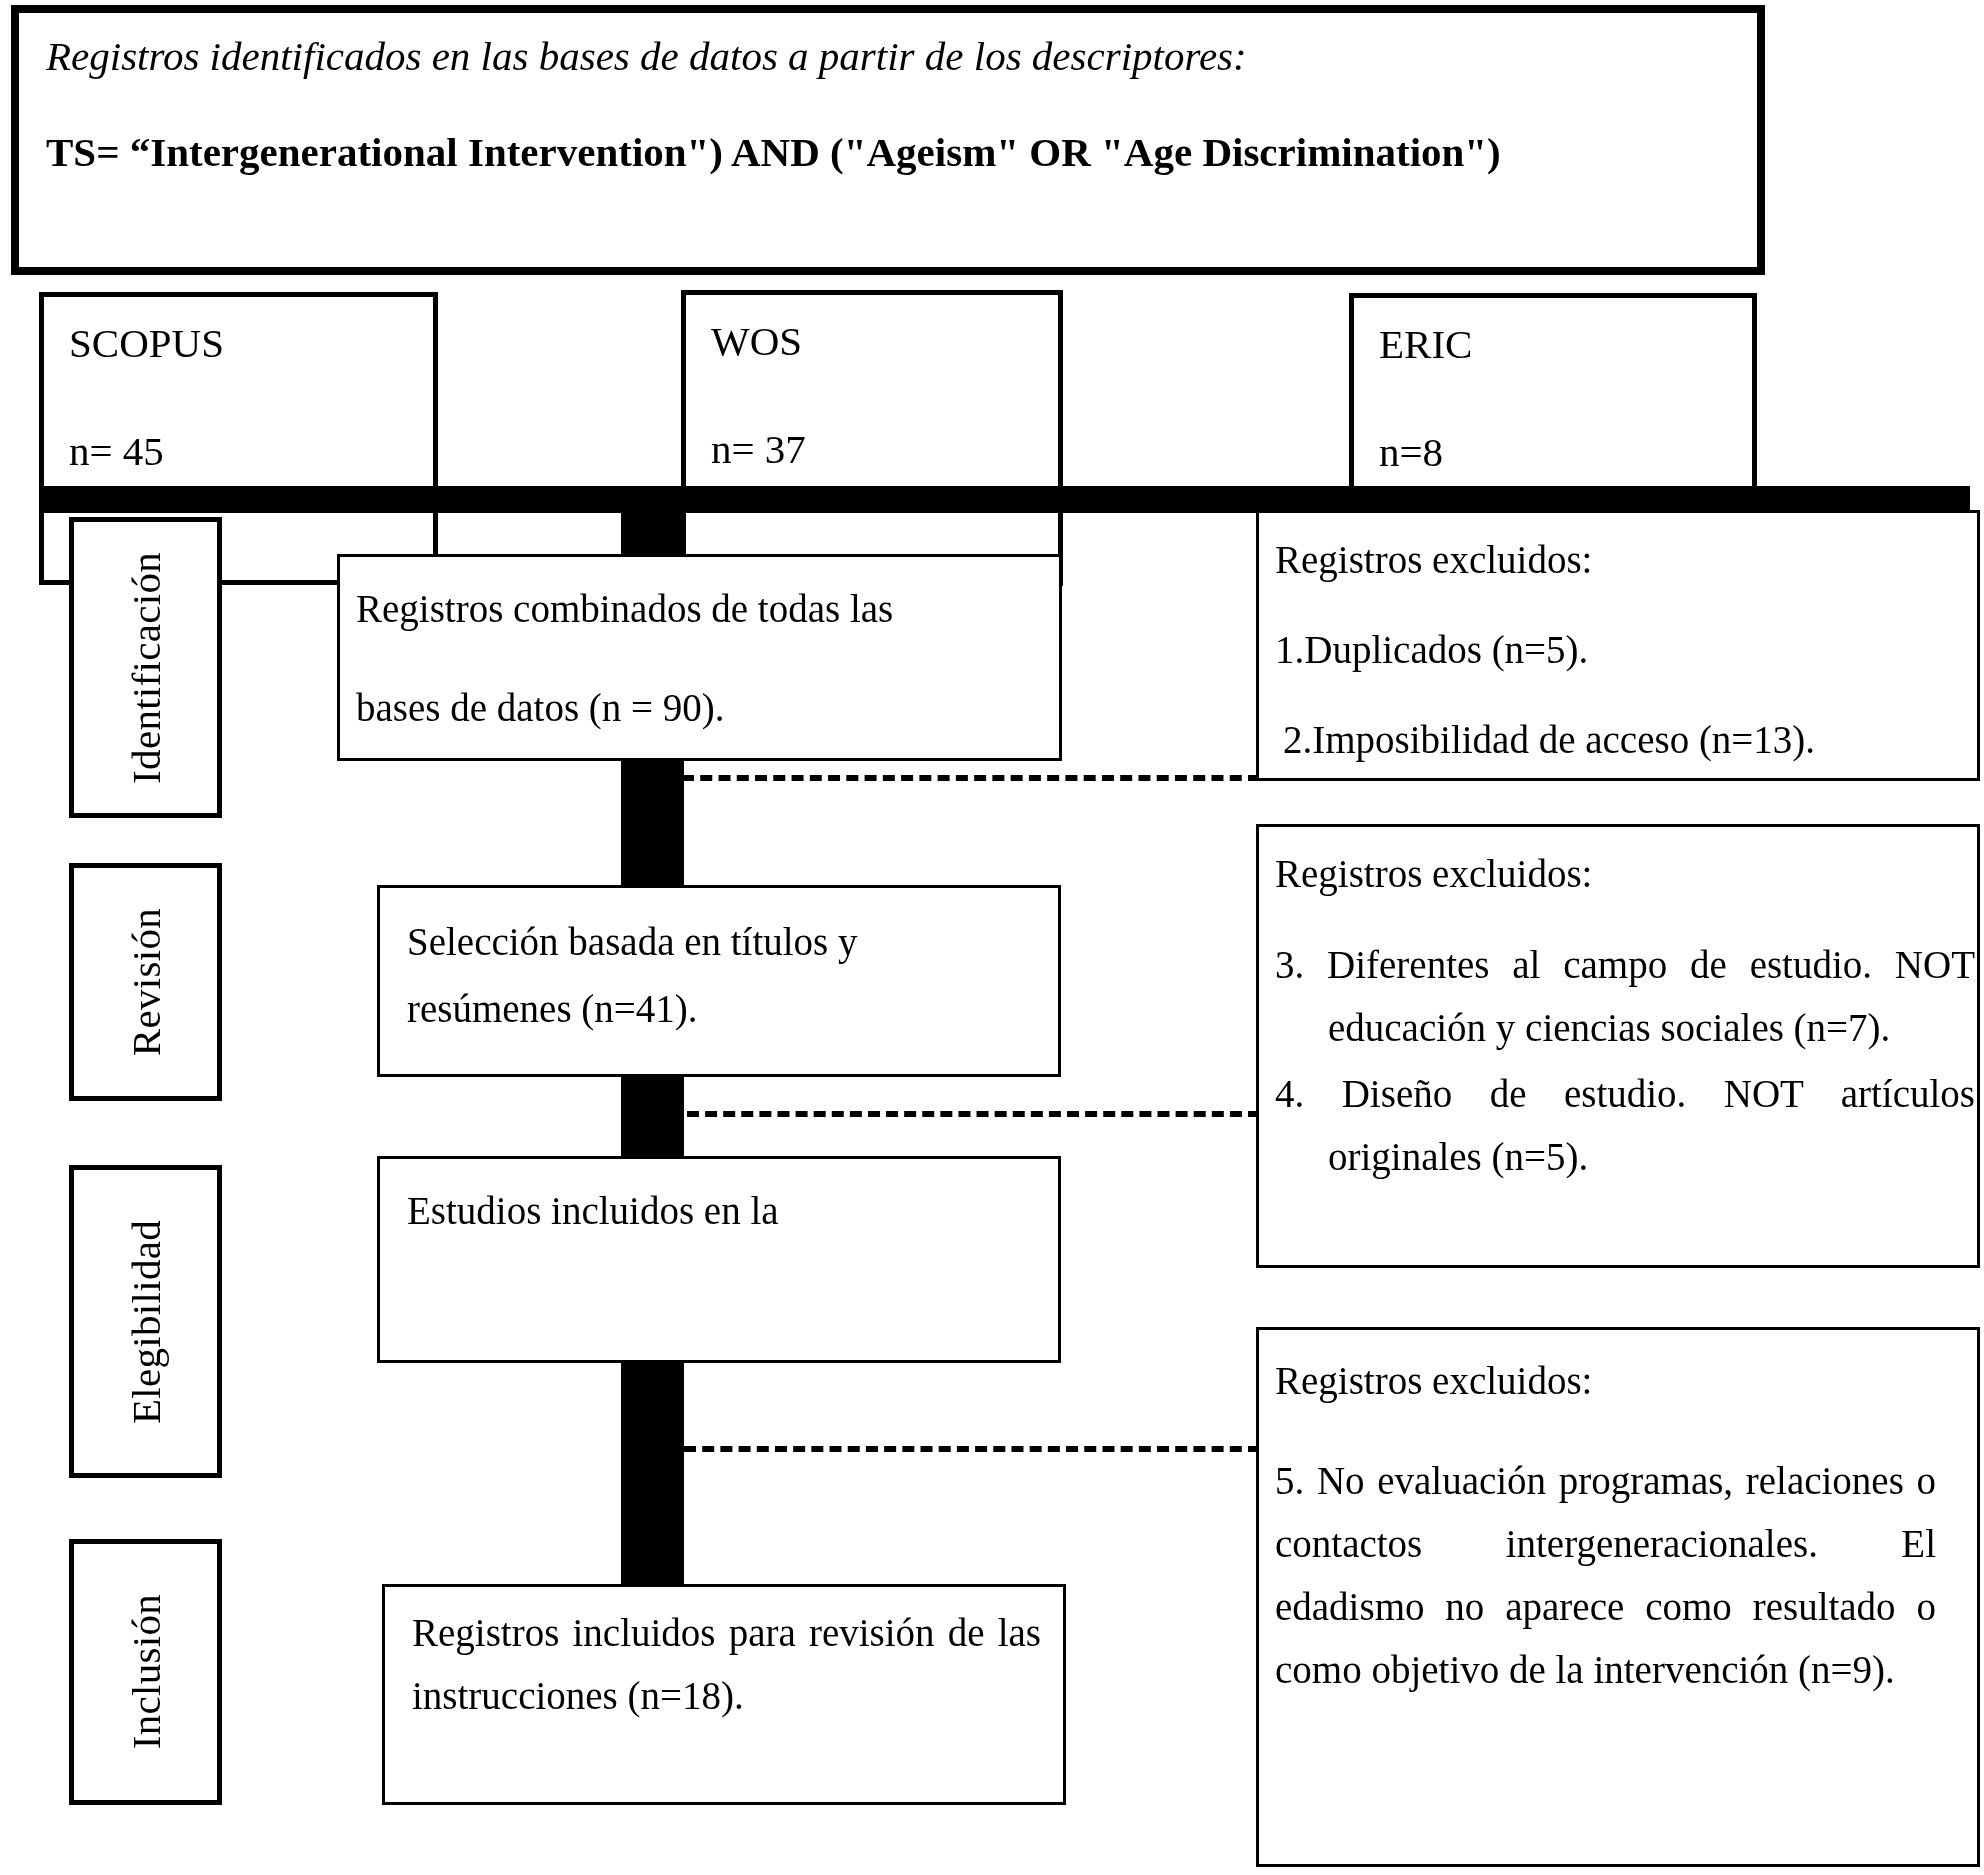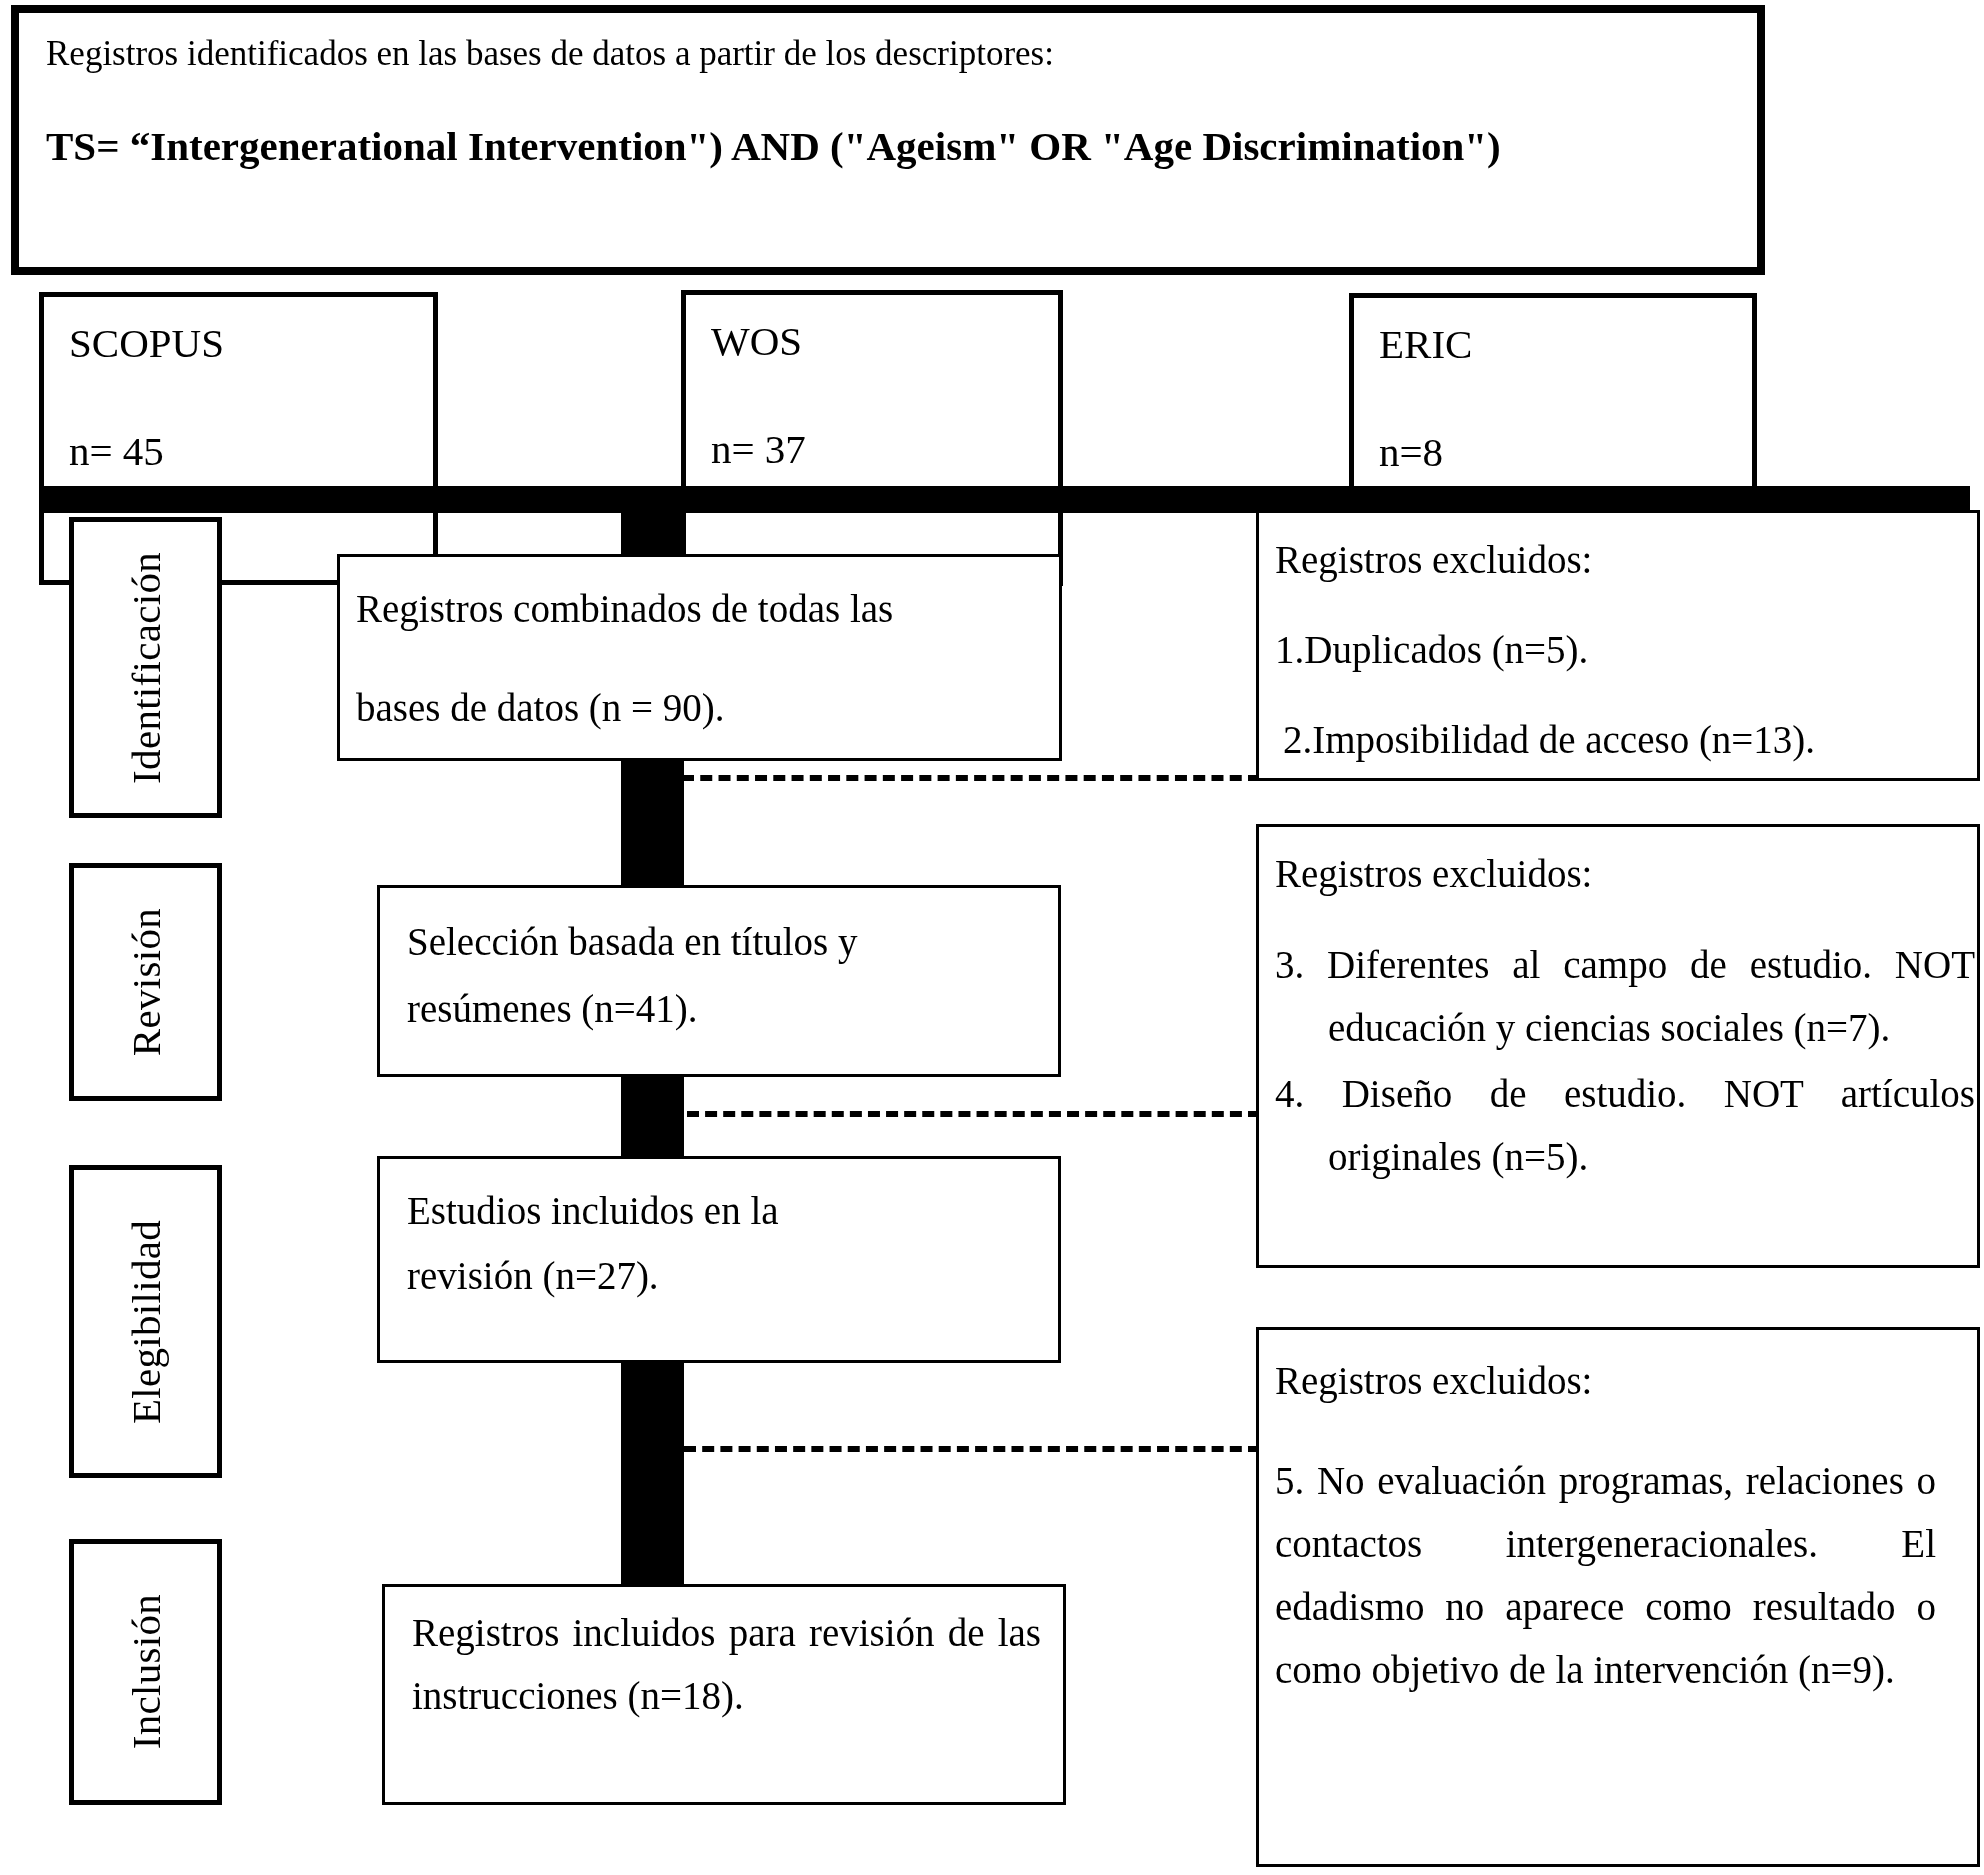--- a/index.html
+++ b/index.html
@@ -29,21 +29,21 @@
   }
   .txt-just{ text-align:justify; text-align-last:left; }
   .pad{ padding:8.6px 16px; }
 
   
   #header-box{
     left:11px; top:5px; width:1754px; height:270px;
     border:8.6px solid #000;
     padding:23.4px 27px 0 27px;
   }
-  #header-line1{ font-size:35px; line-height:1.0; margin:0 0 48px 0; }
+  #header-line1{ font-size:41px; line-height:1.0; margin:0 0 48px 0;font-style:italic; }
   #header-line2{ font-size:41px; font-weight:bold; line-height:1.32; margin:0; }
 
   
   .db-box{ padding:26px 25px 0 25px; }
   .db-name{ font-size:41px; line-height:1.0; margin-bottom:67px; }
   .db-count{ font-size:41px; line-height:1.0; }
 
   
   #hbar{ left:42px; top:486px; width:1928px; height:27px; background:#000; }
   .vconn{ background:#000; position:absolute; }
@@ -123,21 +123,20 @@
     <div class="txt" style="margin-top:36px;">bases de datos (n = 90).</div>
   </div>
 
   <div class="abs box pad" style="left:377px; top:885px; width:684px; height:192px;">
     <div class="txt" style="margin-top:13.6px; padding-left:11px;">Selección basada en títulos y</div>
     <div class="txt" style="margin-top:3.7px;  padding-left:11px;">resúmenes (n=41).</div>
   </div>
 
   <div class="abs box pad" style="left:377px; top:1156px; width:684px; height:207px;">
     <div class="txt txt-just" style="margin-top:11px; padding-left:11px; width:616px;">Estudios incluidos en la</div>
-    <div class="txt" style="margin-top:2.5px; padding-left:11px;">revisión (n=27).</div>
   </div>
 
   <div class="abs box pad" style="left:382px; top:1584px; width:684px; height:221px;">
     <div class="txt txt-just" style="margin-top:5px; padding-left:11px; width:629px;">Registros incluidos para revisión de las instrucciones (n=18).</div>
   </div>
 
   <div class="abs box pad" style="left:1256px; top:510px; width:724px; height:271px;">
     <div class="txt" style="margin-top:6.2px;">Registros excluidos:</div>
     <div class="txt" style="margin-top:27px;">1.Duplicados (n=5).</div>
     <div class="txt" style="margin-top:27px;margin-left:8px;">2.Imposibilidad de acceso (n=13).</div>

